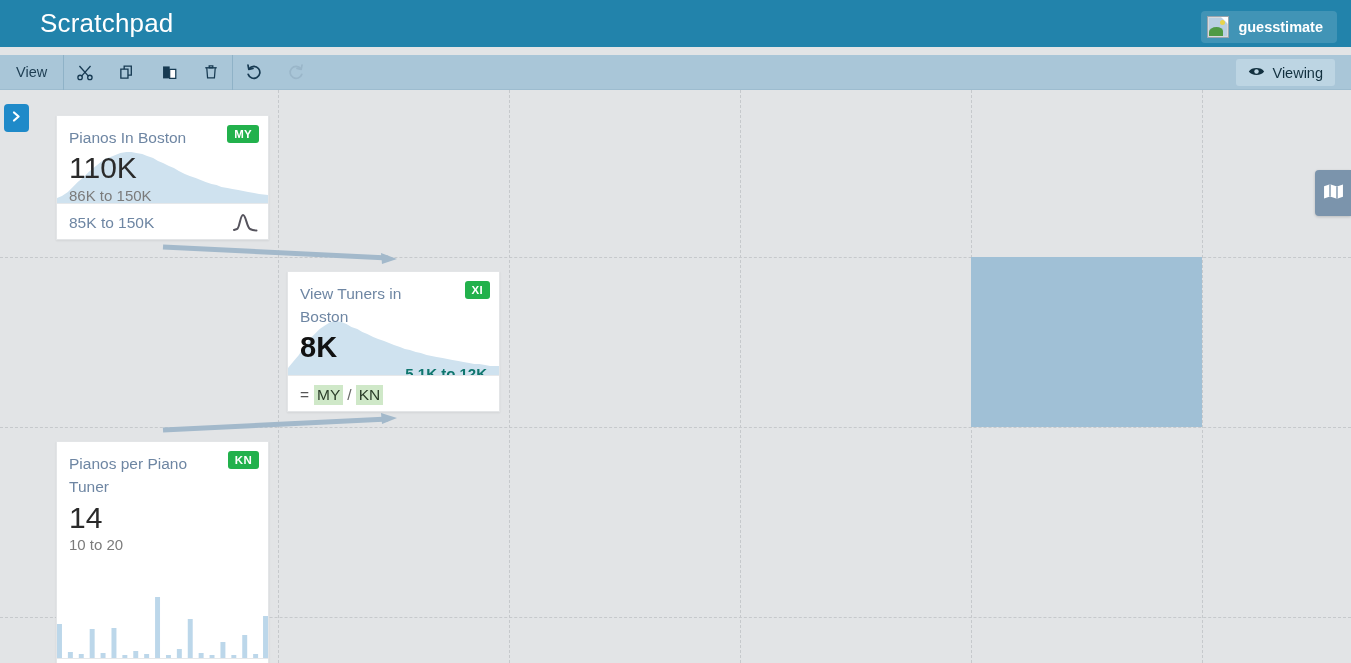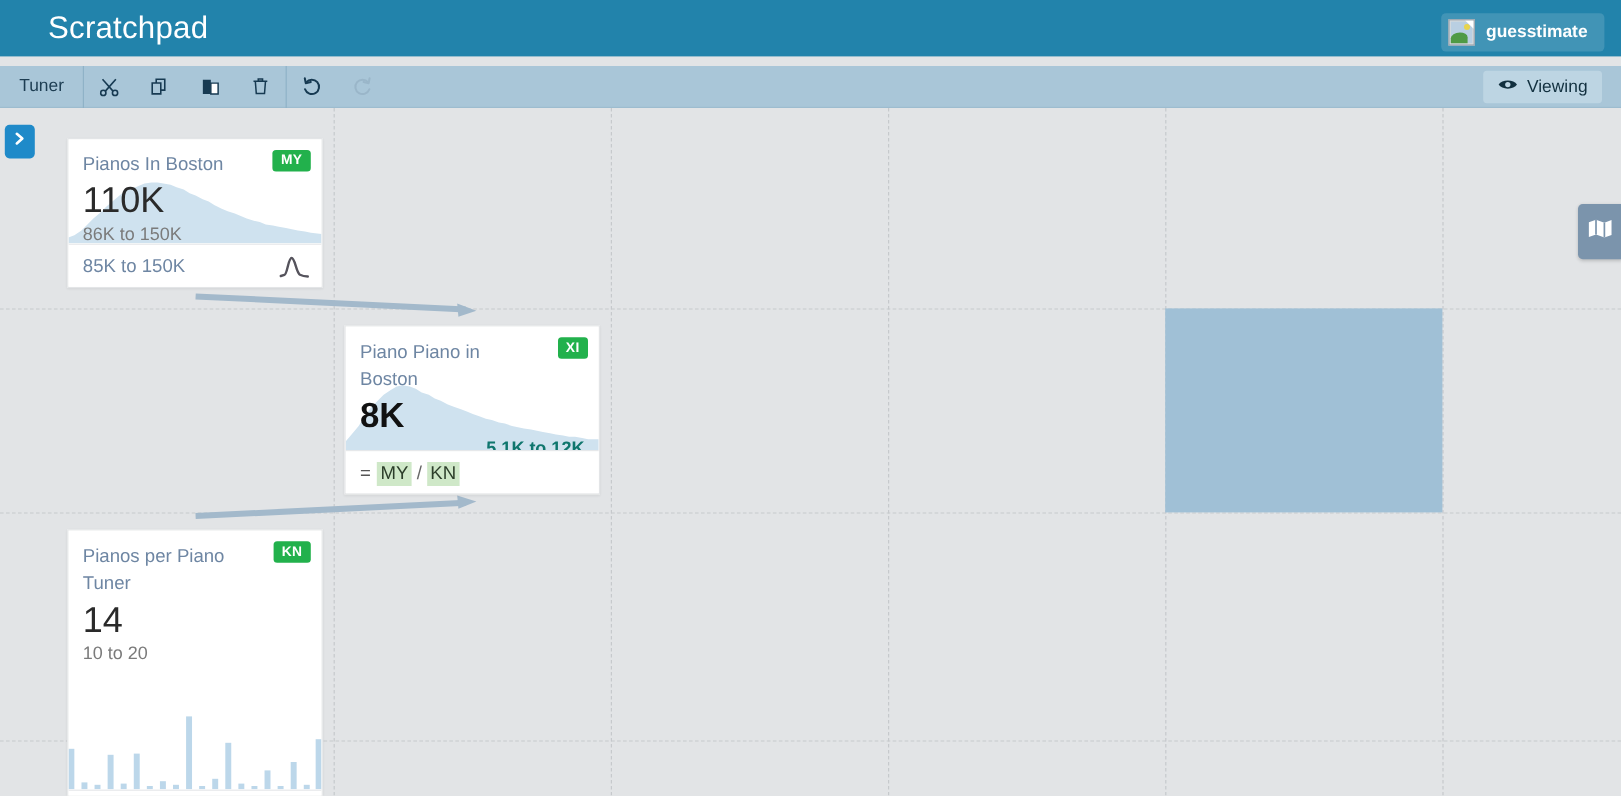--- a/index.html
+++ b/index.html
@@ -184,21 +184,21 @@
       <span class="pg-sky"></span>
         <span class="pg-hill"></span>
         <span class="pg-sun"></span>
         <span class="pg-corner"></span>
     </span>
     <span class="user-name">guesstimate</span>
   </div>
 </div>
 
 <div class="toolbar">
-  <div class="tb-view">Tuner</div>
+  <div class="tb-view">View</div>
   <div class="tb-sep"></div>
 
   <div class="tb-btn">
     <span>
       <svg width="19" height="19" viewBox="0 0 20 20" fill="none" stroke="#173a52" stroke-width="1.4">
         <circle cx="4.3" cy="15.2" r="2.3"></circle>
           <circle cx="14.6" cy="15.2" r="2.3"></circle>
         <line x1="6.1" y1="13.6" x2="15.3" y2="3.2"></line>
           <line x1="12.8" y1="13.6" x2="3.6" y2="3.2"></line>
       </svg>
@@ -335,21 +335,21 @@
   </div>
 
   <div class="card" style="left:287px; top:181px; width:213px; height:141px;">
     <div class="card-body" style="height:103px;">
       <div class="card-hist">
         <svg viewBox="0 0 213 103" preserveAspectRatio="none">
           <path d="M0,103 L0,96 L5,90 L11,83 L16,75 L21,68 L27,62 L32,57 L38,53 L43,50 L48,49 L54,50 L59,52 L64,55 L70,57 L75,60 L80,62 L86,65 L91,67 L97,69 L102,71 L107,73 L113,75 L118,77 L123,78 L129,80 L134,81 L140,83 L145,84 L150,85 L156,86 L161,87 L166,88 L172,89 L177,90 L183,91 L188,92 L193,92 L199,93 L204,94 L213,94 L213,103 Z" fill="#cfe2ef"></path>
         </svg>
       </div>
       <div class="card-inner">
-        <div class="card-title">Piano Piano in Boston</div>
+        <div class="card-title">View Tuners in Boston</div>
         <div class="card-value bold">8K</div>
         <div class="card-range bold">5.1K to 12K</div>
       </div>
       <span class="tag">XI</span>
     </div>
     <div class="card-footer">
       <span class="formula">
         <span class="eq">=</span>
         <span class="ref">MY</span>
         <span class="slash">/</span>

